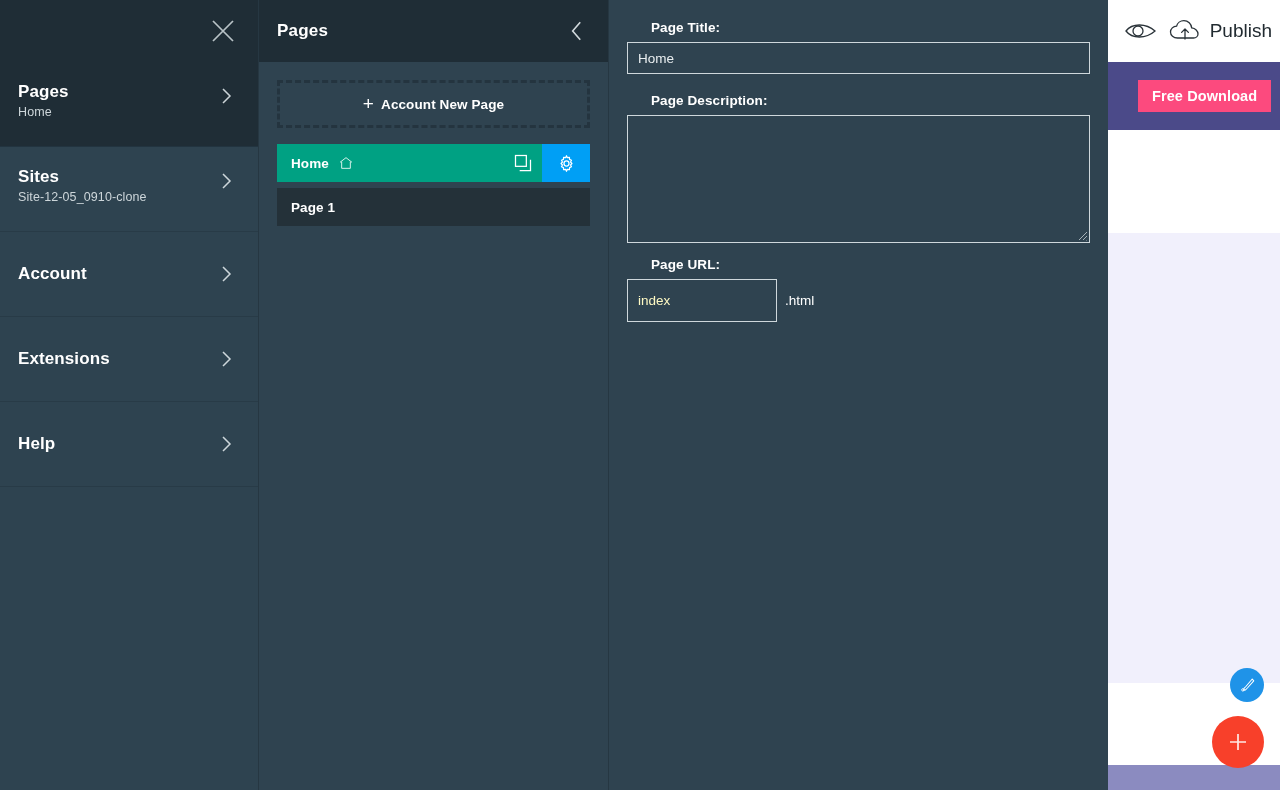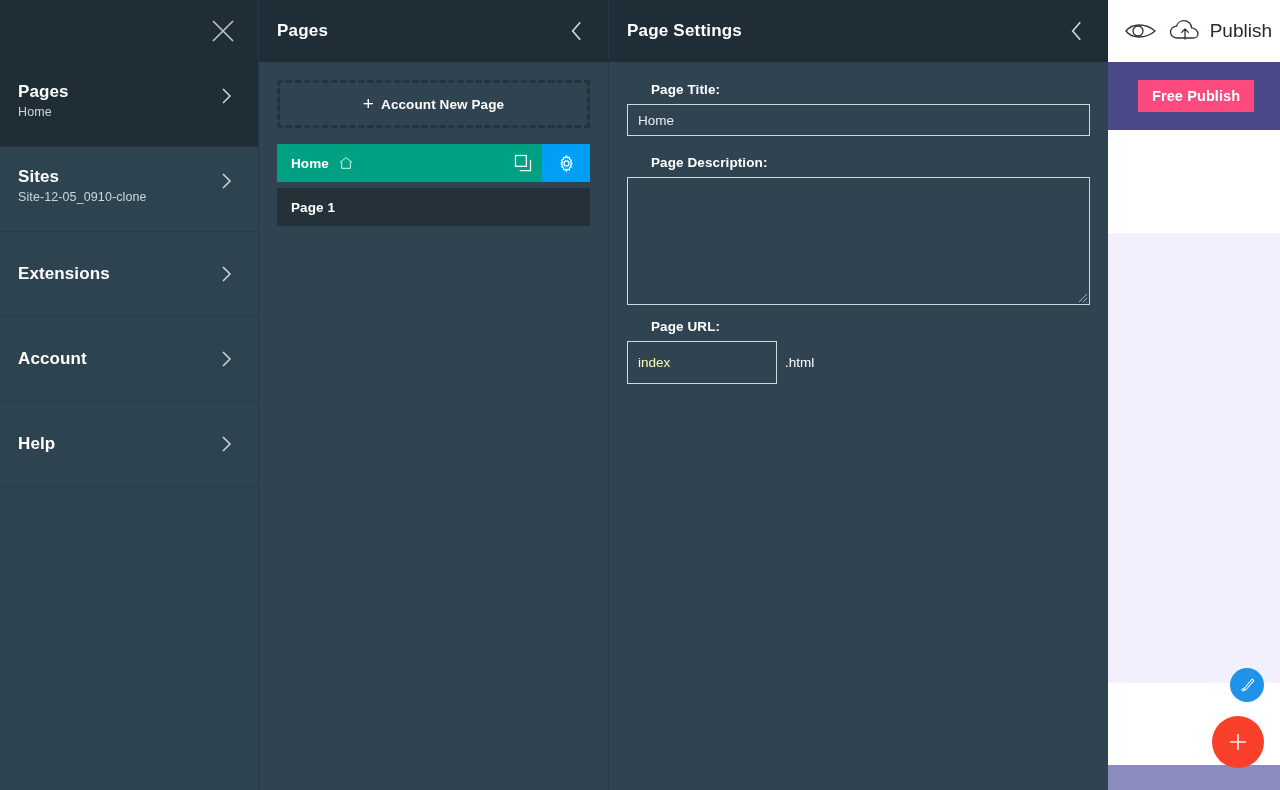--- a/index.html
+++ b/index.html
@@ -188,30 +188,30 @@
         <div class="sb-title">Sites</div>
         <div class="sb-sub">Site-12-05_0910-clone</div>
       </div>
       <svg class="chev" viewBox="0 0 24 24">
         <path d="M9 5 L16 12 L9 19" stroke="#dfe7ea" stroke-width="1.5" fill="none"></path>
       </svg>
     </div>
 
     <div class="sb-item plain">
       <div class="txt">
+        <div class="sb-title">Account</div>
+      </div>
+      <svg class="chev" viewBox="0 0 24 24">
+        <path d="M9 5 L16 12 L9 19" stroke="#dfe7ea" stroke-width="1.5" fill="none"></path>
+      </svg>
+    </div>
+
+    <div class="sb-item plain">
+      <div class="txt">
         <div class="sb-title">Extensions</div>
-      </div>
-      <svg class="chev" viewBox="0 0 24 24">
-        <path d="M9 5 L16 12 L9 19" stroke="#dfe7ea" stroke-width="1.5" fill="none"></path>
-      </svg>
-    </div>
-
-    <div class="sb-item plain">
-      <div class="txt">
-        <div class="sb-title">Account</div>
       </div>
       <svg class="chev" viewBox="0 0 24 24">
         <path d="M9 5 L16 12 L9 19" stroke="#dfe7ea" stroke-width="1.5" fill="none"></path>
       </svg>
     </div>
 
     <div class="sb-item plain">
       <div class="txt">
         <div class="sb-title">Help</div>
       </div>
@@ -259,26 +259,20 @@
       <div class="page-row idle">
         <div class="label">
           <span>Page 1</span>
         </div>
       </div>
 
     </div>
   </div>
 
   <div class="settings-panel">
-    <div class="panel-head">
-      <h2>Page Settings</h2>
-      <svg class="back-chev" viewBox="0 0 24 24">
-        <path d="M15 4 L8 12 L15 20" stroke="#e4ebee" stroke-width="1.5" fill="none"></path>
-      </svg>
-    </div>
     <div class="settings-body">
 
       <div class="field-label">Page Title:</div>
       <input class="txt-input" type="text" value="Home" style="">
       <div class="gap20"></div>
 
       <div class="field-label">Page Description:</div>
       <div class="ta-wrap">
         <textarea class="txt-area" style=""></textarea>
         <svg class="resize-grip" viewBox="0 0 12 12">
@@ -305,21 +299,21 @@
       <div class="publish-btn">
         <svg class="cloud-ico" viewBox="0 0 32 24">
           <path d="M8.5 19 C4.4 19 1.5 16.3 1.5 13 C1.5 9.8 4.2 7.2 7.6 7.2 C8.3 3.9 11.4 1.6 14.9 1.6 C19 1.6 22.4 4.8 22.7 8.9 C26.3 9.3 29 12 29 15 C29 17.3 27 19 24.5 19 Z" stroke="#2a3339" stroke-width="1.3" fill="none" stroke-linejoin="round"></path>
           <path d="M16 20 L16 10 M12.6 13.4 L16 10 L19.4 13.4" stroke="#2a3339" stroke-width="1.3" fill="none" stroke-linecap="round" stroke-linejoin="round"></path>
         </svg>
         <span class="publish-label">Publish</span>
       </div>
     </div>
 
     <div class="pv-banner">
-      <div class="free-dl">Free Publish</div>
+      <div class="free-dl">Free Download</div>
     </div>
     <div class="pv-white"></div>
     <div class="pv-lav"></div>
     <div class="pv-white2"></div>
     <div class="pv-foot"></div>
 
     <div class="fab brush">
       <svg class="brush-ico" viewBox="0 0 24 24">
         <path d="M19 4 L10.5 14 L8 16.5 L7.5 19 L10 18.5 L12.5 16 L21 6.5 Z" stroke="#ffffff" stroke-width="1.4" fill="none" stroke-linejoin="round"></path>
         <circle cx="6.5" cy="18.5" r="1.6" stroke="#ffffff" stroke-width="1.2" fill="none"></circle>

